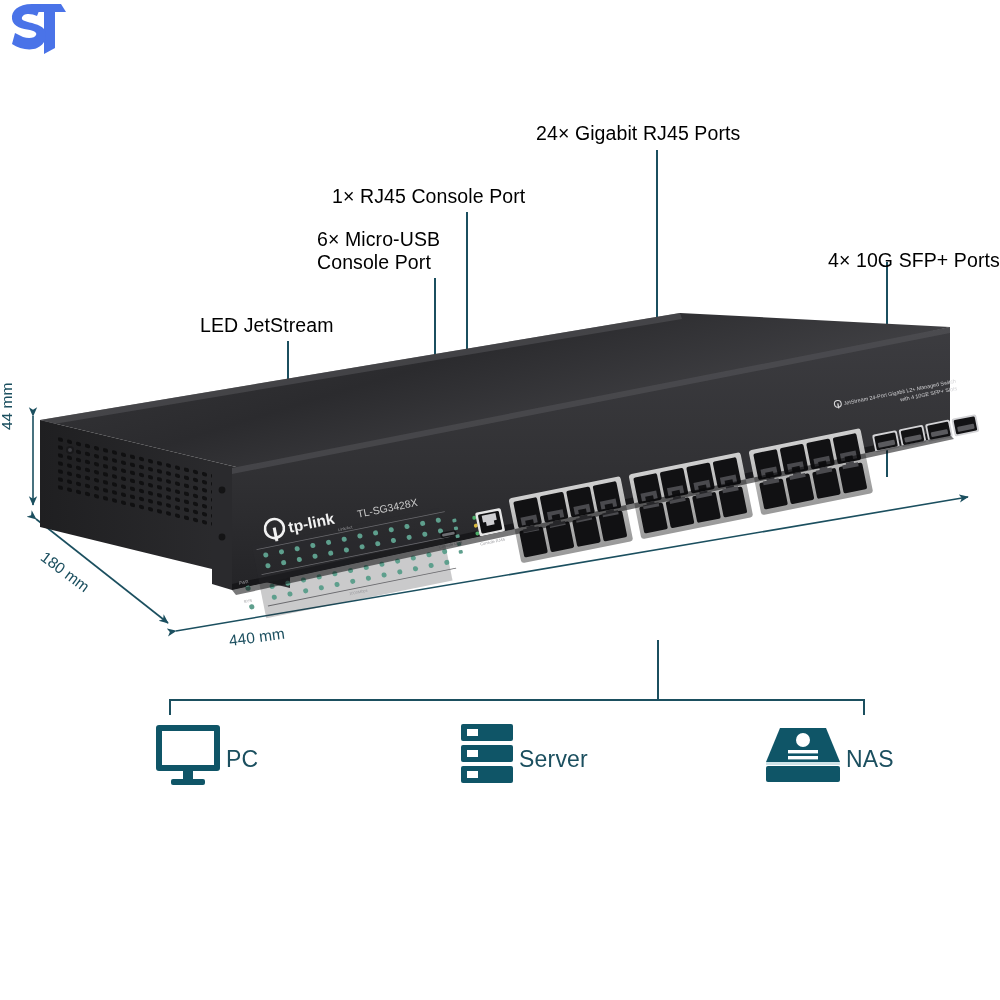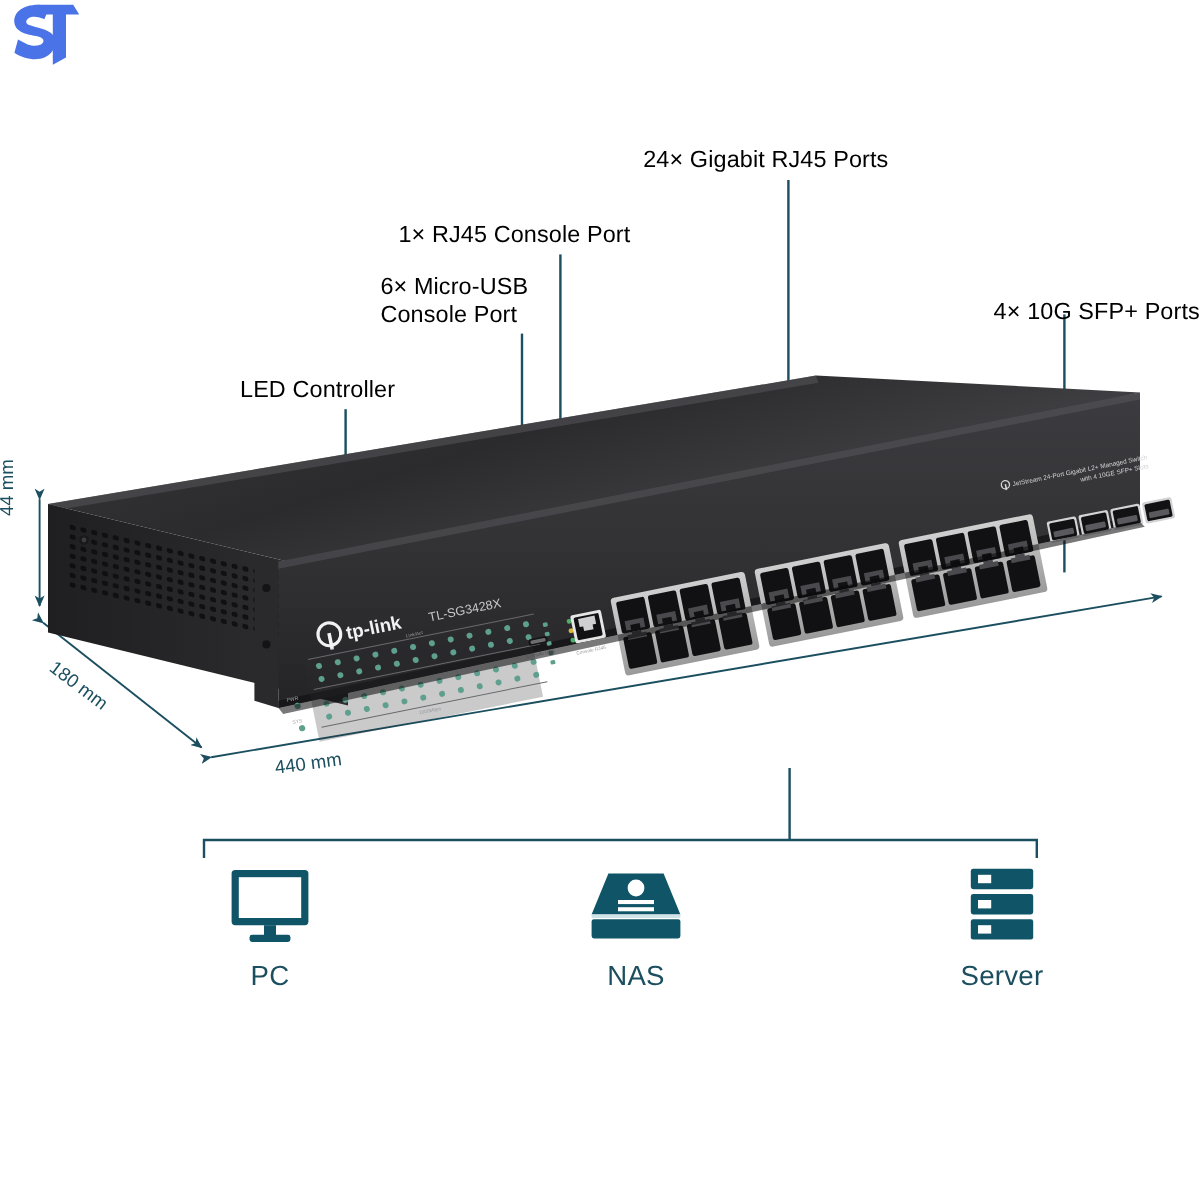--- a/index.html
+++ b/index.html
@@ -41,21 +41,21 @@
   .dim-440{left:228px;top:632px;transform:rotate(-7.5deg);transform-origin:left top;}
   .dimsvg{position:absolute;left:0;top:0;width:1000px;height:1000px;overflow:visible;pointer-events:none;}
 
   
   .device{position:absolute;left:20px;top:305px;width:960px;height:340px;}
 
   
   .bracketsvg{position:absolute;left:0;top:640px;width:1000px;height:90px;}
   .iconrow{position:absolute;left:150px;top:718px;width:760px;
            display:flex;justify-content:space-between;}
-  .iconcell{width:150px;display:flex;flex-direction:column;align-items:center;}
+  .iconcell{width:150px;display:flex;flex-direction:row;align-items:center;}
   .iconcell .glyph{height:70px;display:flex;align-items:flex-end;justify-content:center;}
   .iconcell .cap{margin-top:12px;color:#1b4f5f;font-size:23px;letter-spacing:.2px;}
 </style>
 </head>
 <body>
 
 <div class="stage">
 
   <svg class="logo" viewBox="0 0 62 56">
     <path d="M23 2 L53 2 L58 10 L47 10 L47 46 L36 52 L36 10 L30 10 Z" fill="#4a73e8"></path>
@@ -66,21 +66,21 @@
   <div class="lead ld-usb"></div>
   <div class="lead ld-rj45console"></div>
   <div class="lead ld-rj45ports"></div>
   <div class="lead ld-sfp"></div>
 
   <div class="callout lbl-rj45ports">24× Gigabit RJ45 Ports</div>
   <div class="callout lbl-rj45console">1× RJ45 Console Port</div>
   <div class="callout lbl-usb">6× Micro-USB
 Console Port</div>
   <div class="callout lbl-sfp">4× 10G SFP+ Ports</div>
-  <div class="callout lbl-led">LED Controller</div>
+  <div class="callout lbl-led">LED JetStream</div>
 
   <svg class="dimsvg">
     <defs>
       <marker id="ah" markerWidth="7" markerHeight="7" refX="5.5" refY="3" orient="auto">
         <path d="M6,3 L0,0.4 L1.6,3 L0,5.6 Z" fill="#1b4f5f"></path>
       </marker>
     </defs>
 
     <line x1="33" y1="416" x2="33" y2="505" stroke="#1b4f5f" stroke-width="1.6" marker-start="url(#ah)" marker-end="url(#ah)"></line>
 
@@ -544,43 +544,43 @@
           <rect x="12" y="9" width="52" height="34" fill="#ffffff"></rect>
           <rect x="33" y="49" width="10" height="9" fill="#0f5567"></rect>
           <rect x="21" y="57" width="34" height="6" rx="2" fill="#0f5567"></rect>
         </svg>
       </div>
       <div class="cap">PC</div>
     </div>
 
     <div class="iconcell">
       <div class="glyph">
+        <svg width="64" height="66" viewBox="0 0 64 66">
+          <rect x="6" y="2" width="52" height="17" rx="2" fill="#0f5567"></rect>
+          <rect x="6" y="23" width="52" height="17" rx="2" fill="#0f5567"></rect>
+          <rect x="6" y="44" width="52" height="17" rx="2" fill="#0f5567"></rect>
+          <rect x="12" y="7" width="11" height="7" fill="#ffffff"></rect>
+          <rect x="12" y="28" width="11" height="7" fill="#ffffff"></rect>
+          <rect x="12" y="49" width="11" height="7" fill="#ffffff"></rect>
+        </svg>
+      </div>
+      <div class="cap">Server</div>
+    </div>
+
+    <div class="iconcell">
+      <div class="glyph">
         <svg width="86" height="66" viewBox="0 0 86 66">
           <path d="M20 6 L66 6 L80 40 L6 40 Z" fill="#0f5567"></path>
           <circle cx="43" cy="18" r="7" fill="#ffffff"></circle>
           <rect x="28" y="28" width="30" height="3.4" fill="#ffffff"></rect>
           <rect x="28" y="34" width="30" height="3.4" fill="#ffffff"></rect>
           <rect x="6" y="44" width="74" height="16" rx="2" fill="#0f5567"></rect>
           <rect x="6" y="40" width="74" height="3" fill="#cfe3e8"></rect>
         </svg>
       </div>
       <div class="cap">NAS</div>
     </div>
 
-    <div class="iconcell">
-      <div class="glyph">
-        <svg width="64" height="66" viewBox="0 0 64 66">
-          <rect x="6" y="2" width="52" height="17" rx="2" fill="#0f5567"></rect>
-          <rect x="6" y="23" width="52" height="17" rx="2" fill="#0f5567"></rect>
-          <rect x="6" y="44" width="52" height="17" rx="2" fill="#0f5567"></rect>
-          <rect x="12" y="7" width="11" height="7" fill="#ffffff"></rect>
-          <rect x="12" y="28" width="11" height="7" fill="#ffffff"></rect>
-          <rect x="12" y="49" width="11" height="7" fill="#ffffff"></rect>
-        </svg>
-      </div>
-      <div class="cap">Server</div>
-    </div>
-
 
 
   </div>
 
 </div>
 
 </body></html>

